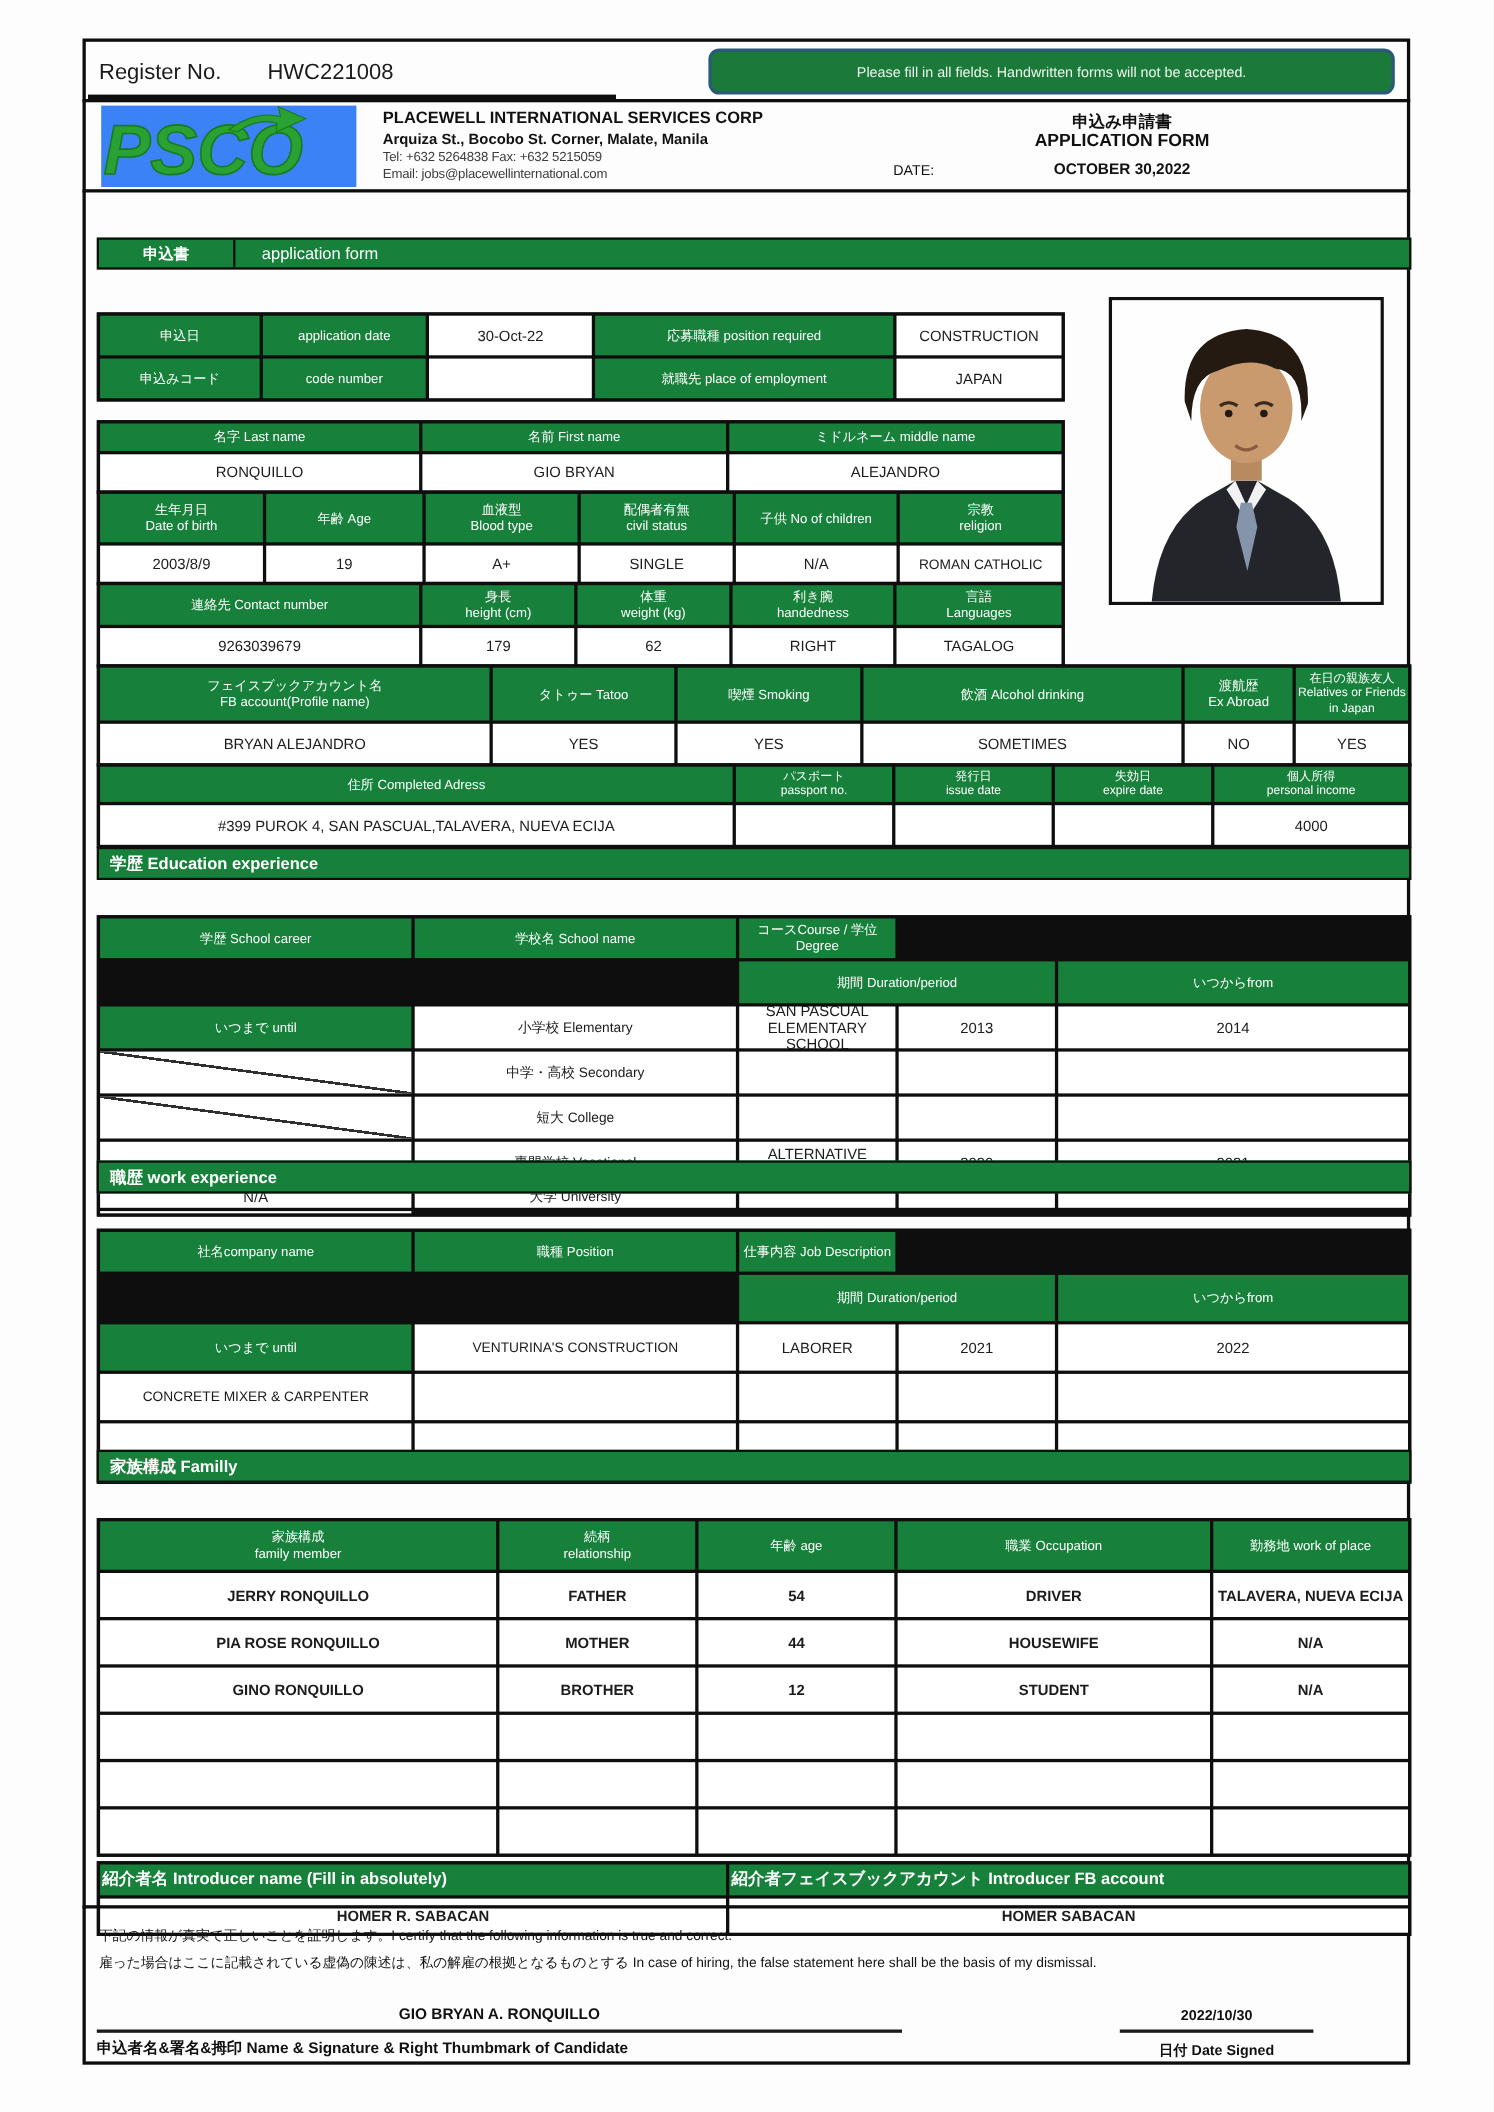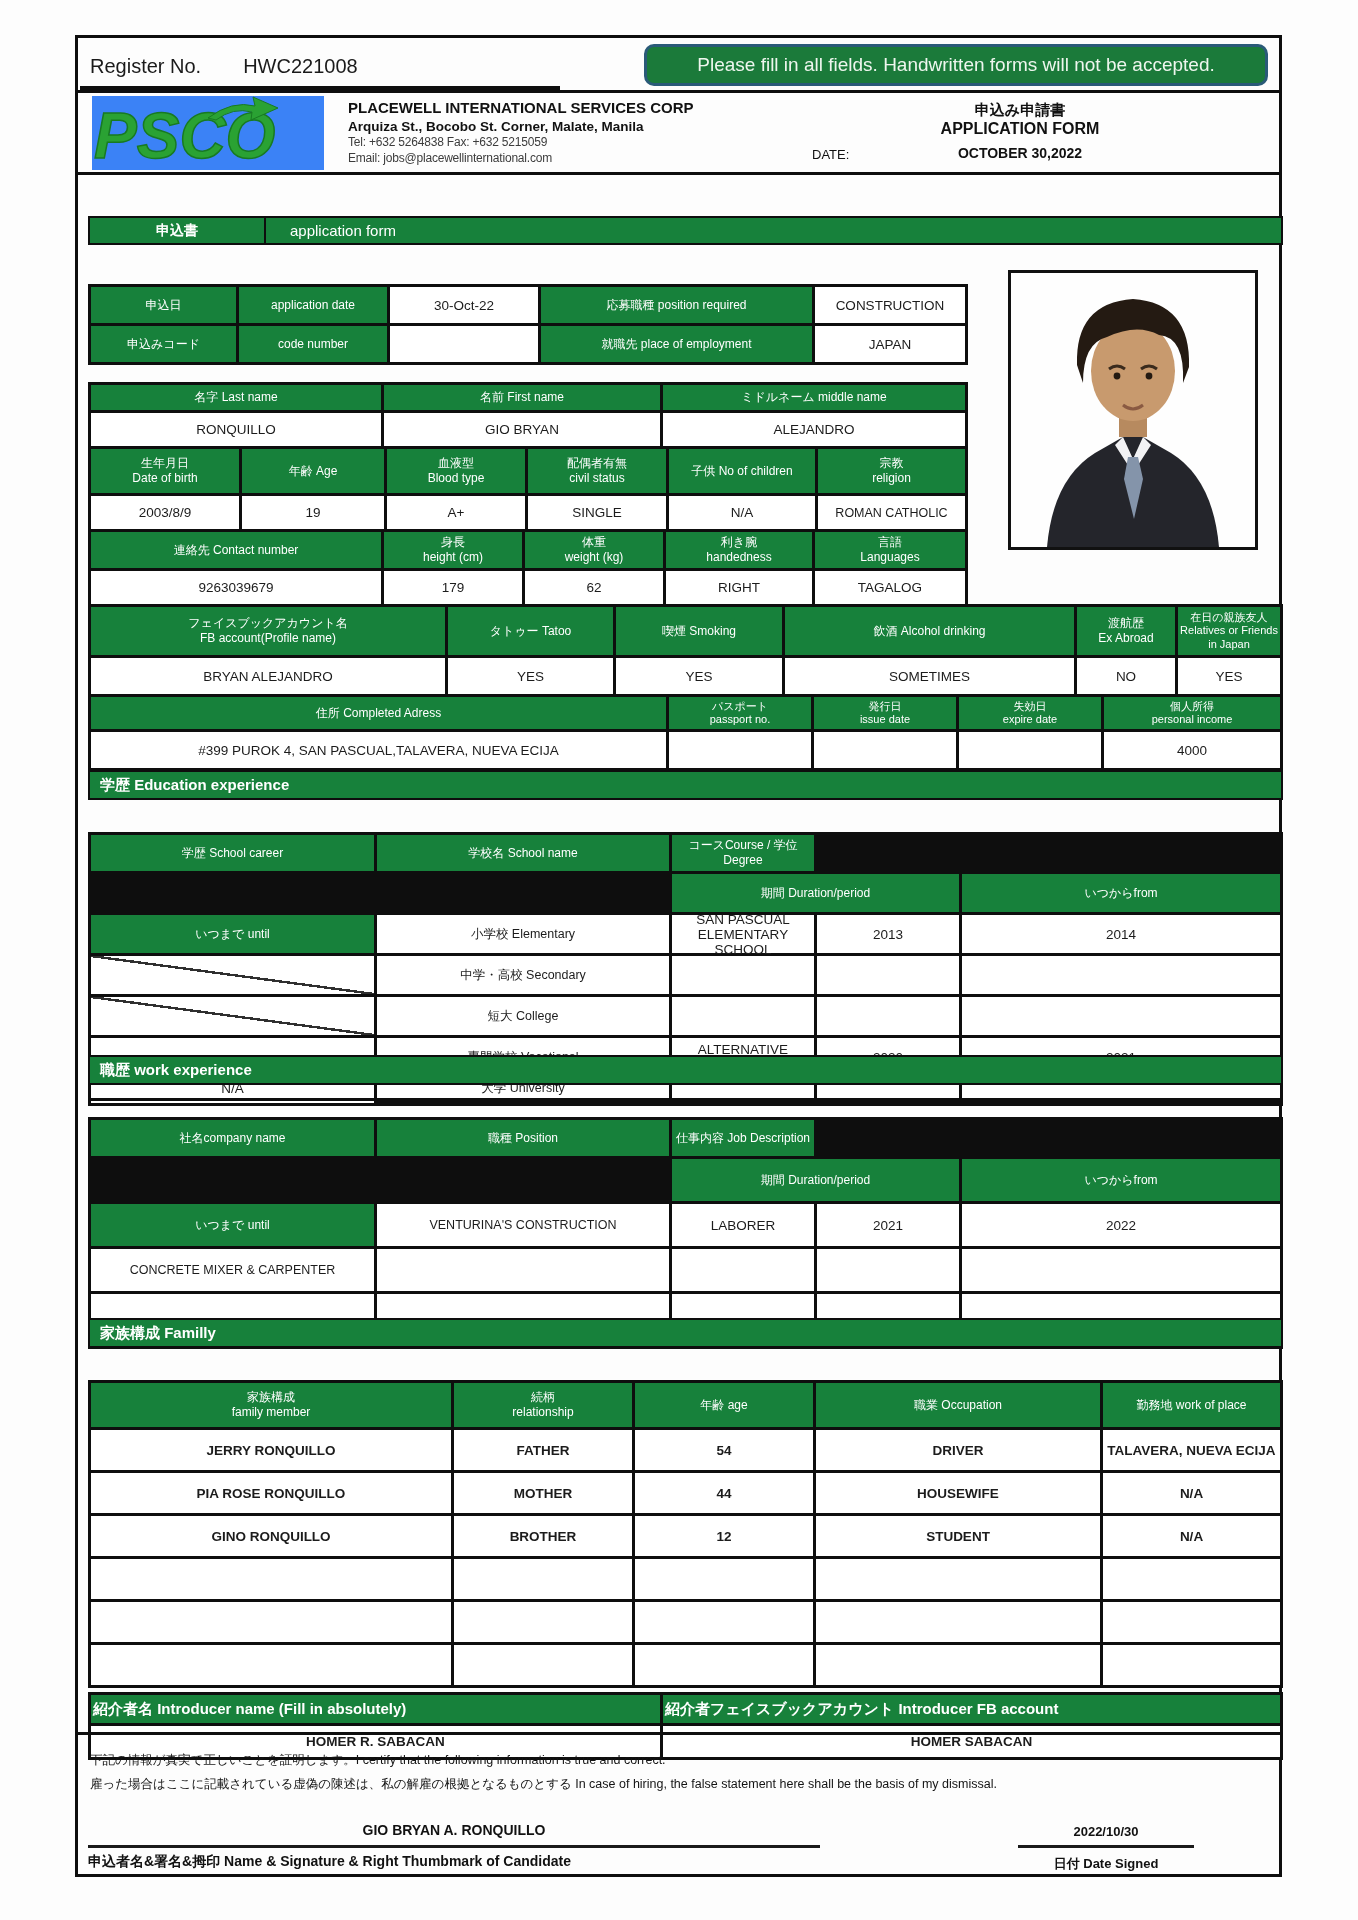--- a/index.html
+++ b/index.html
@@ -2,36 +2,36 @@
 <html><head>
 <meta charset="utf-8">
 <style>
   * { box-sizing: border-box; margin: 0; padding: 0; }
   body { background:#d8d8d8; font-family:"Liberation Sans","DejaVu Sans",sans-serif; }
   .page { position:relative; width:1358px; height:1920px; background:#fdfdfd; margin:0 auto; color:#111; overflow:hidden; }
   .pborder { position:absolute; left:75px; top:35px; width:1207px; height:1842px; border:3px solid #0e0e0e; background:transparent; }
   .hline { position:absolute; left:75px; width:1207px; height:3px; background:#0e0e0e; }
 
   .register { position:absolute; left:80px; top:46px; width:480px; height:44px; border-bottom:4px solid #0e0e0e; display:flex; align-items:center; gap:42px; padding-left:10px; font-size:20px; color:#1a1a1a; }
-  .notice { position:absolute; left:644px; top:44px; width:624px; height:42px; background:#1b7a3a; border:3px solid #2a5a78; border-radius:10px; color:#eef6ee; font-size:19px; display:flex; align-items:center; justify-content:center; }
+  .notice { position:absolute; left:644px; top:44px; width:624px; height:42px; background:#1b7a3a; border:3px solid #2a5a78; border-radius:10px; color:#eef6ee; font-size:13px; display:flex; align-items:center; justify-content:center; }
 
   .logo-box { position:absolute; left:92px; top:96px; width:232px; height:74px; background:#3b82f6; }
   .co-text { position:absolute; left:348px; top:98px; line-height:1.3; }
   .co-name { font-size:15px; font-weight:bold; }
   .co-addr { font-size:13.5px; font-weight:bold; }
   .co-tel, .co-email { font-size:12px; color:#3c3c3c; letter-spacing:-0.2px; }
   .jp-title { position:absolute; left:900px; top:101px; width:240px; text-align:center; }
   .jp-title .t1 { font-size:15px; font-weight:bold; }
   .jp-title .t2 { font-size:16px; font-weight:bold; }
   .date-label { position:absolute; left:812px; top:147px; font-size:13px; }
   .date-value { position:absolute; left:900px; top:145px; width:240px; text-align:center; font-size:14px; font-weight:bold; }
 
   .bar { position:absolute; background:#17813b; border:2px solid #0e0e0e; color:#fff; display:flex; align-items:center; }
   .formbar { left:88px; top:216px; width:1195px; height:29px; }
-  .formbar .c1 { width:176px; text-align:center; font-weight:bold; font-size:14px; border-right:2px solid #0e0e0e; align-self:stretch; display:flex; align-items:center; justify-content:center; }
+  .formbar .c1 { width:124px; text-align:center; font-weight:bold; font-size:14px; border-right:2px solid #0e0e0e; align-self:stretch; display:flex; align-items:center; justify-content:center; }
   .formbar .c2 { flex:1; padding-left:24px; font-size:15px; }
   .secbar { left:88px; width:1195px; height:30px; font-weight:bold; font-size:15px; padding-left:10px; }
 
   .tbl { position:absolute; display:grid; gap:3px; background:#0e0e0e; border:3px solid #0e0e0e; width:1195px; left:88px;margin-top:32px; }
   .tbl.w880 { width:880px; }
   .hd { background:#17813b; color:#fff; display:flex; flex-direction:column; align-items:center; justify-content:center; text-align:center; font-size:12px; line-height:1.22; padding:1px 2px; }
   .hd.left { align-items:flex-start; text-align:right; }
   .hd.sm { font-size:11px; }
   .vl { background:#fff; display:flex; align-items:center; justify-content:center; text-align:center; font-size:13.5px; color:#1c1c1c; padding:1px 3px; }
   .vl.b { font-weight:bold; }

